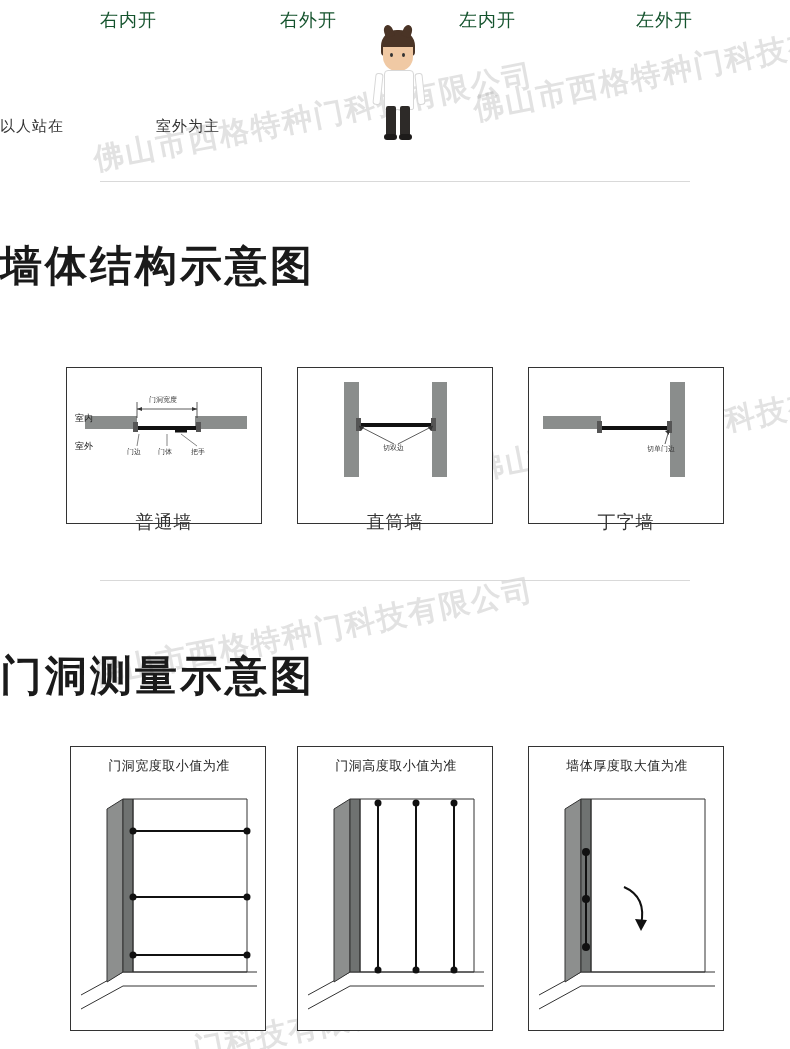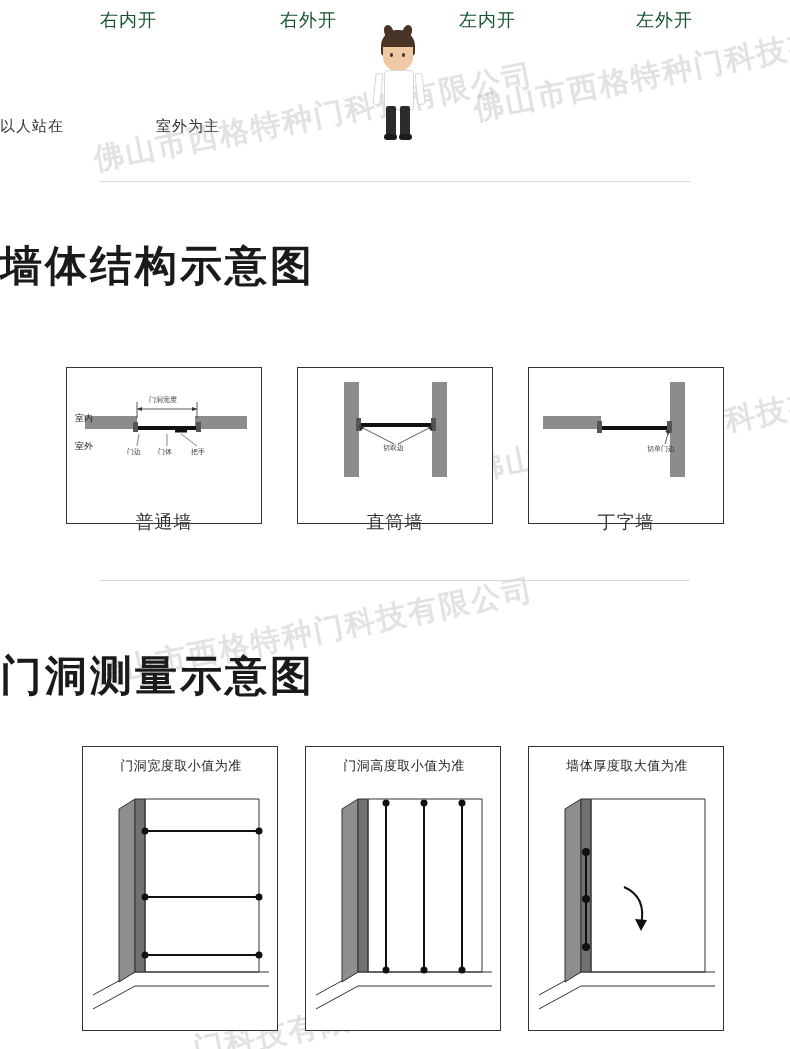--- a/index.html
+++ b/index.html
@@ -218,22 +218,22 @@
   }
   .lbl-sm {
     position: absolute;
     font-size: 9px;
     color: #222;
     white-space: nowrap;
   }
 
   
   .measure-panel { width: 196px; height: 285px; }
-  .mp1 { left: 16px; font-family: Liberation Serif, serif; }
-  .mp2 { left: 231px; margin-left: 8px; }
+  .mp1 { left: 4px; font-family: Liberation Serif, serif; }
+  .mp2 { left: 231px; }
   .mp3 { left: 462px; }
 
   .mp-title {
     position: absolute;
     top: 10px;
     left: 0;
     width: 196px;
     text-align: center;
     font-size: 13px;
     color: #222;

